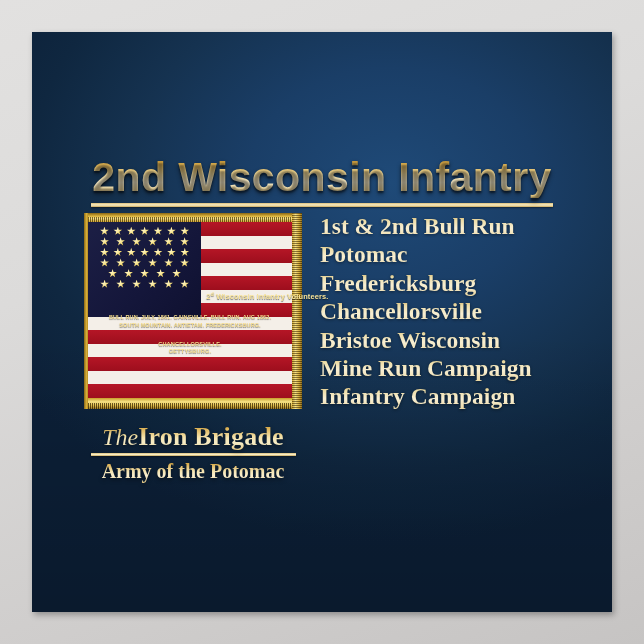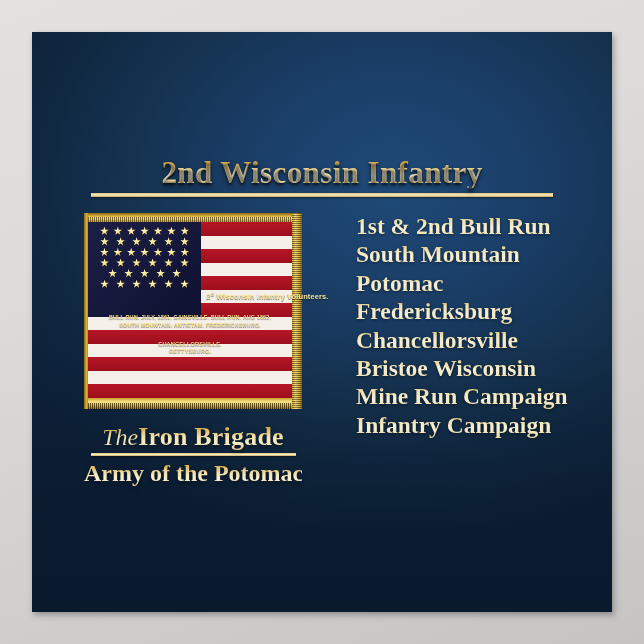--- a/index.html
+++ b/index.html
@@ -24,22 +24,22 @@
   #poster-bg:after{
     content:"";position:absolute;inset:0;
     background:linear-gradient(to bottom, rgba(255,255,255,0) 52%, rgba(0,0,0,.20) 100%);
   }
   #poster-content{position:absolute;inset:0;}
 
   
   #title-block{position:absolute;left:0;right:0;top:125px;text-align:center;}
   #poster-title{
     display:inline-block;
-    font-family:Liberation Serif, serif;
-    font-weight:bold;font-size:31px;letter-spacing:.4px;
+    font-family:Liberation Sans, sans-serif;
+    font-weight:bold;font-size:41px;letter-spacing:.4px;
     line-height:1;white-space:nowrap;
     background:linear-gradient(to bottom,#a9781f 0%,#d8ab4a 16%,#f4dd9e 42%,#faeecb 62%,#f3dca0 80%,#e0c278 100%);
     -webkit-background-clip:text;background-clip:text;
     color:transparent;-webkit-text-fill-color:transparent;
     text-shadow:0 2px 2px rgba(0,0,0,.45);
     filter:drop-shadow(0 2px 2px rgba(0,0,0,.45));
   }
   #title-rule{
     margin:5px auto 0;width:462px;height:4px;
     background:linear-gradient(to bottom,#e7cf8e,#f6e9bd 45%,#c7a košt 100%);
@@ -110,28 +110,28 @@
     font-weight:bold;font-size:26px;letter-spacing:.2px;
     background:linear-gradient(to bottom,#a9781f 0%,#dcb css 0%,#f6e5b0 55%,#e6ca86 100%);
     background:linear-gradient(to bottom,#a9781f 0%,#d8ab4a 18%,#f6e5b0 55%,#f6ecc6 72%,#e0c278 100%);
     -webkit-background-clip:text;background-clip:text;color:transparent;-webkit-text-fill-color:transparent;
     filter:drop-shadow(0 2px 2px rgba(0,0,0,.45));
   }
   #brigade-rule{margin:3px auto 0;width:205px;height:3px;
     background:linear-gradient(to bottom,#dcc07b,#f7ecc4 50%,#c9a85c 100%);
     box-shadow:0 1px 2px rgba(0,0,0,.4);}
   #army-line{
-    margin-top:4px;font-weight:bold;font-size:24px;line-height:1.15;white-space:nowrap;
+    margin-top:4px;font-weight:bold;font-size:20px;line-height:1.15;white-space:nowrap;
     background:linear-gradient(to bottom,#a9781f 0%,#d8ab4a 16%,#f6e7b8 52%,#faeece 70%,#e2c57e 100%);
     -webkit-background-clip:text;background-clip:text;color:transparent;-webkit-text-fill-color:transparent;
     filter:drop-shadow(0 2px 2px rgba(0,0,0,.45));
   }
 
   
-  #campaign-list{position:absolute;left:288px;top:180px;width:262px;margin-left:36px;}
+  #campaign-list{position:absolute;left:288px;top:180px;width:262px;}
   .campaign-item{
     font-weight:bold;font-size:23.5px;line-height:28.4px;white-space:nowrap;
     background:linear-gradient(to bottom,#c29a46 0%,#eddda8 30%,#f8efd3 58%,#e9d49b 100%);
     -webkit-background-clip:text;background-clip:text;color:transparent;-webkit-text-fill-color:transparent;
     filter:drop-shadow(0 1.5px 1.5px rgba(0,0,0,.45));
   }
 </style>
 </head>
 <body>
 
@@ -240,21 +240,20 @@
     <div id="brigade-block">
       <div id="brigade-line">
         <span class="the-word">The</span><span class="brigade-word">Iron Brigade</span>
       </div>
       <div id="brigade-rule"></div>
       <div id="army-line">Army of the Potomac</div>
     </div>
 
     <div id="campaign-list">
         <div class="campaign-item">1st &amp; 2nd Bull Run</div>
-        <div class="campaign-item">South Mountain</div>
         <div class="campaign-item">Potomac</div>
         <div class="campaign-item">Fredericksburg</div>
         <div class="campaign-item">Chancellorsville</div>
         <div class="campaign-item">Bristoe Wisconsin</div>
         <div class="campaign-item">Mine Run Campaign</div>
         <div class="campaign-item">Infantry Campaign</div>
       </div>
 
   </div>
 </div>

